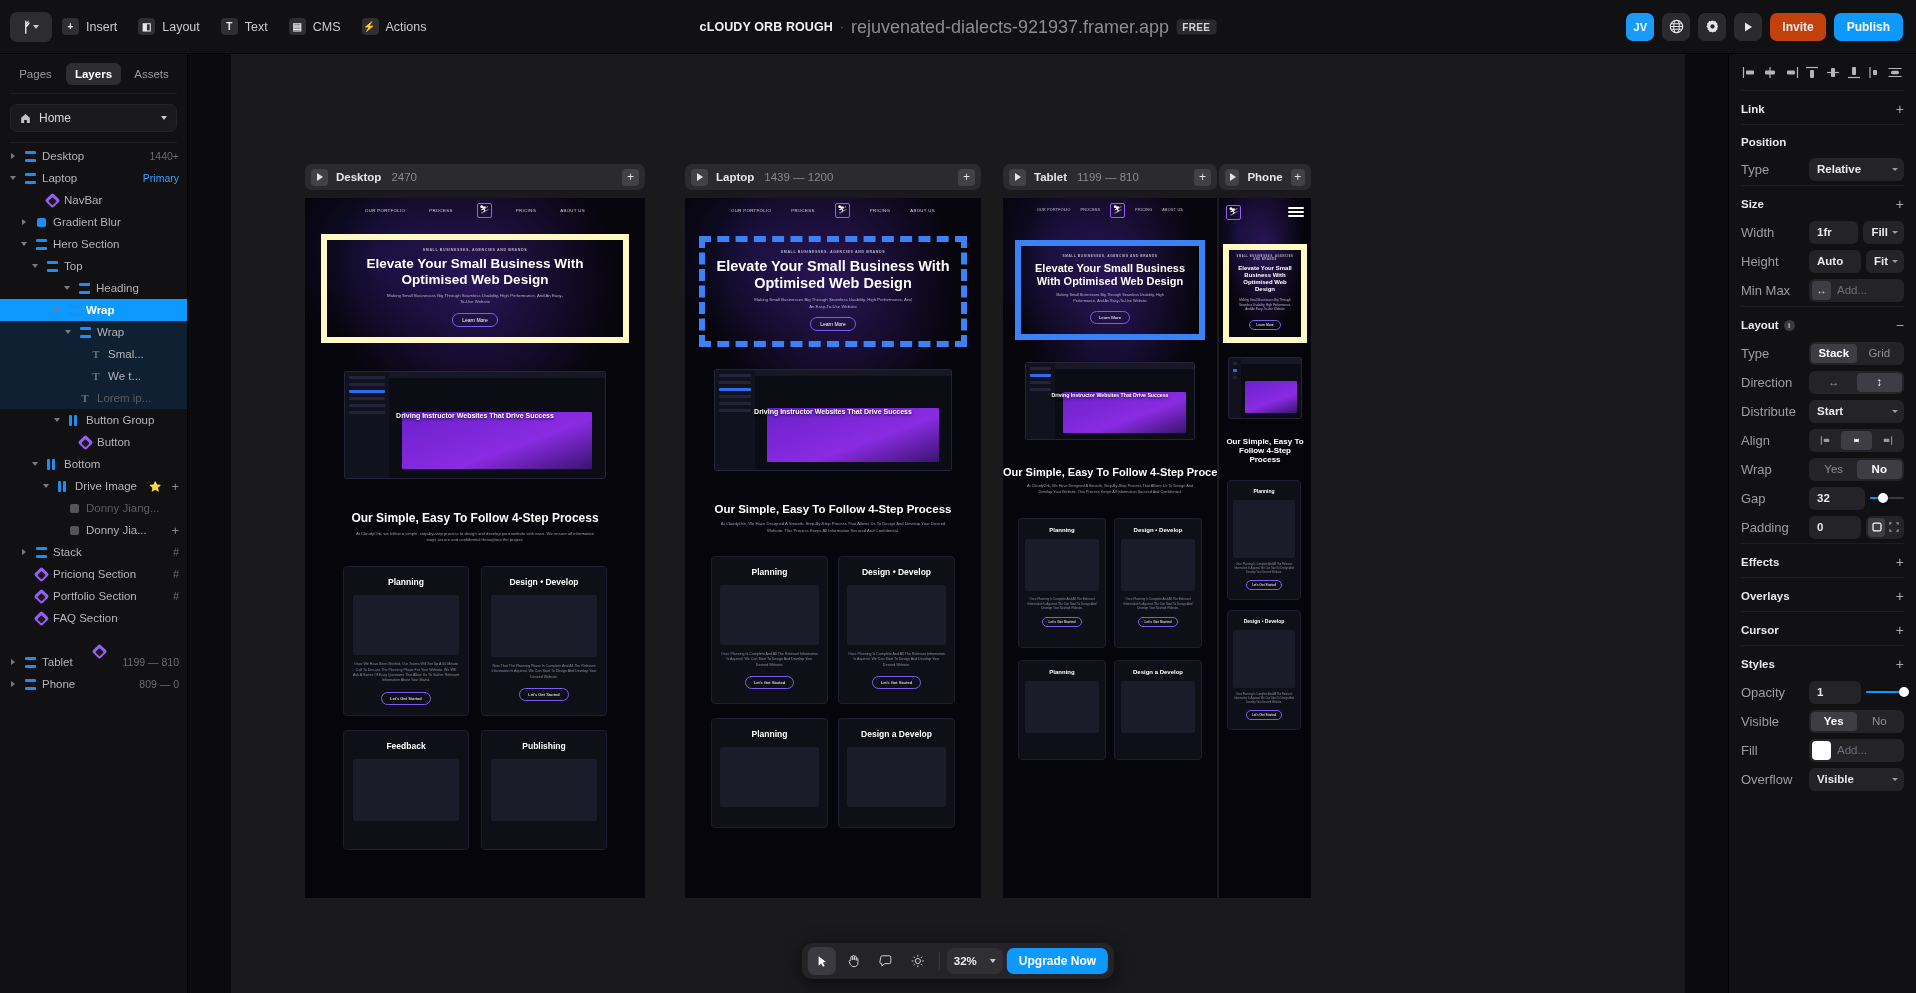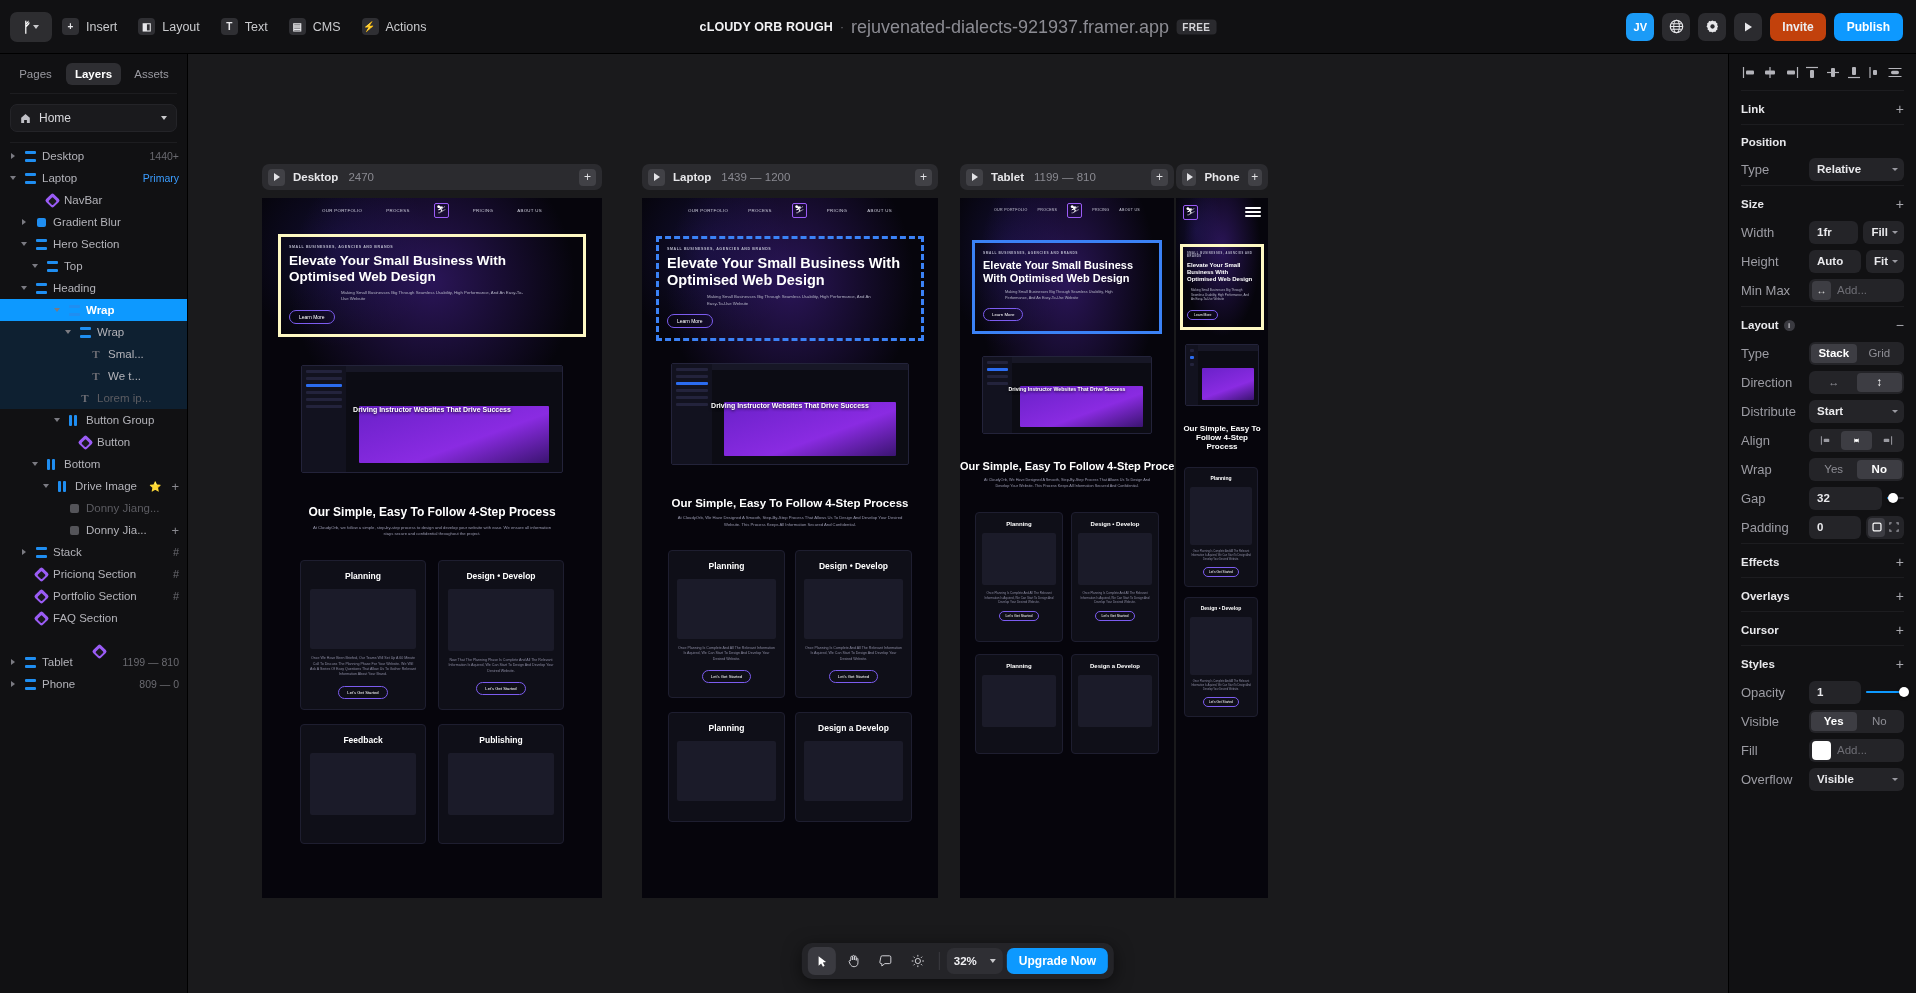--- a/index.html
+++ b/index.html
@@ -63,21 +63,21 @@
   .invite-btn {
     height: 28px; padding: 0 12px; border-radius: 7px; background: #c2410c;
     display: flex; align-items: center; font-size: 12px; font-weight: 600; color: #ececef; cursor: pointer;
   }
   .publish-btn {
     height: 28px; padding: 0 13px; border-radius: 7px; background: #0d99ff;
     display: flex; align-items: center; font-size: 12px; font-weight: 700; color: #fff; cursor: pointer;
   }
 
   
-  .body-row { flex: 1; display: flex; min-height: 0; }
+  .body-row { flex: 1; display: flex; min-height: 0; gap: 43px; }
 
   
   .left-panel {
     width: 188px; flex: 0 0 188px; background: #111113;
     display: flex; flex-direction: column; border-right: 1px solid #000;
   }
   .lp-tabs { display: flex; align-items: center; gap: 3px; padding: 9px 8px 8px 8px; }
   .lp-tab {
     flex: 1; text-align: center; font-size: 11.5px; color: #9a9aa1;
     padding: 5px 0; border-radius: 6px; cursor: pointer;
@@ -169,22 +169,22 @@
     position: relative; height: 24px; display: flex; align-items: center;
     justify-content: center; gap: 0; padding: 0 8px;
   }
   .nav-link { font-size: 4.4px; color: #cfcfdd; letter-spacing: .3px; text-transform: uppercase; }
   .nav-logo {
     width: 15px; height: 15px; border: 1px solid #9b5cf6; border-radius: 2px;
     display:flex;align-items:center;justify-content:center;
   }
   .nav-logo span { font-size: 8px; color: #fff; line-height: 1; }
   .hero-box {
-    position: relative; margin: 0 auto; border: 3px solid #fef9c3;
-    padding: 8px 8px 10px 8px; 
+    position: relative; margin: 0 auto; border: 6px solid #fef9c3;
+    padding: 8px 8px 10px 8px; text-align: center;
   }
   .hero-box.dashed { border-style: dashed; border-color: #3b82f6; }
   .eyebrow {
     font-size: 3.6px; letter-spacing: .6px; color: #b9b9cc; text-transform: uppercase;
     margin-bottom: 4px; font-weight: 700;
   }
   .hero-h1 { color: #fff; font-weight: 700; line-height: 1.18; }
   .hero-sub { color: #b4b4c6; margin-top: 5px; line-height: 1.5; }
   .hero-btn {
     display: inline-block; border: 1px solid #7c5cf0; border-radius: 10px;
@@ -446,21 +446,21 @@
               <i></i>
             </span>
             <span class="l-icon">
               <span class="gi-stack">
                 <b></b>
                 <b></b>
               </span>
             </span>
             <span class="l-name">Top</span>
           </div>
-          <div class="layer" style="padding-left: 19px;">
+          <div class="layer" style="padding-left: 62px;">
             <span class="disc ">
               <i></i>
             </span>
             <span class="l-icon">
               <span class="gi-stack">
                 <b></b>
                 <b></b>
               </span>
             </span>
             <span class="l-name">Heading</span>
@@ -1103,21 +1103,21 @@
         <div class="ctrl">
             <div class="seg">
           <div>Yes</div>
           <div class="on">No</div>
         </div>
           </div>
       </div>
       <div class="prop">
         <span class="prop-label">Gap</span>
         <div class="ctrl">
-          <div class="field" style="width:73px;">32</div>
+          <div class="field" style="width:56px;">32</div>
           <div class="slider">
             <div class="track"></div>
             <div class="fill" id="gap-fill" style="width: 38%;"></div>
             <div class="knob" id="gap-knob" style="left: calc(38% - 5px);"></div>
           </div>
         </div>
       </div>
       <div class="prop">
         <span class="prop-label">Padding</span>
         <div class="ctrl">

